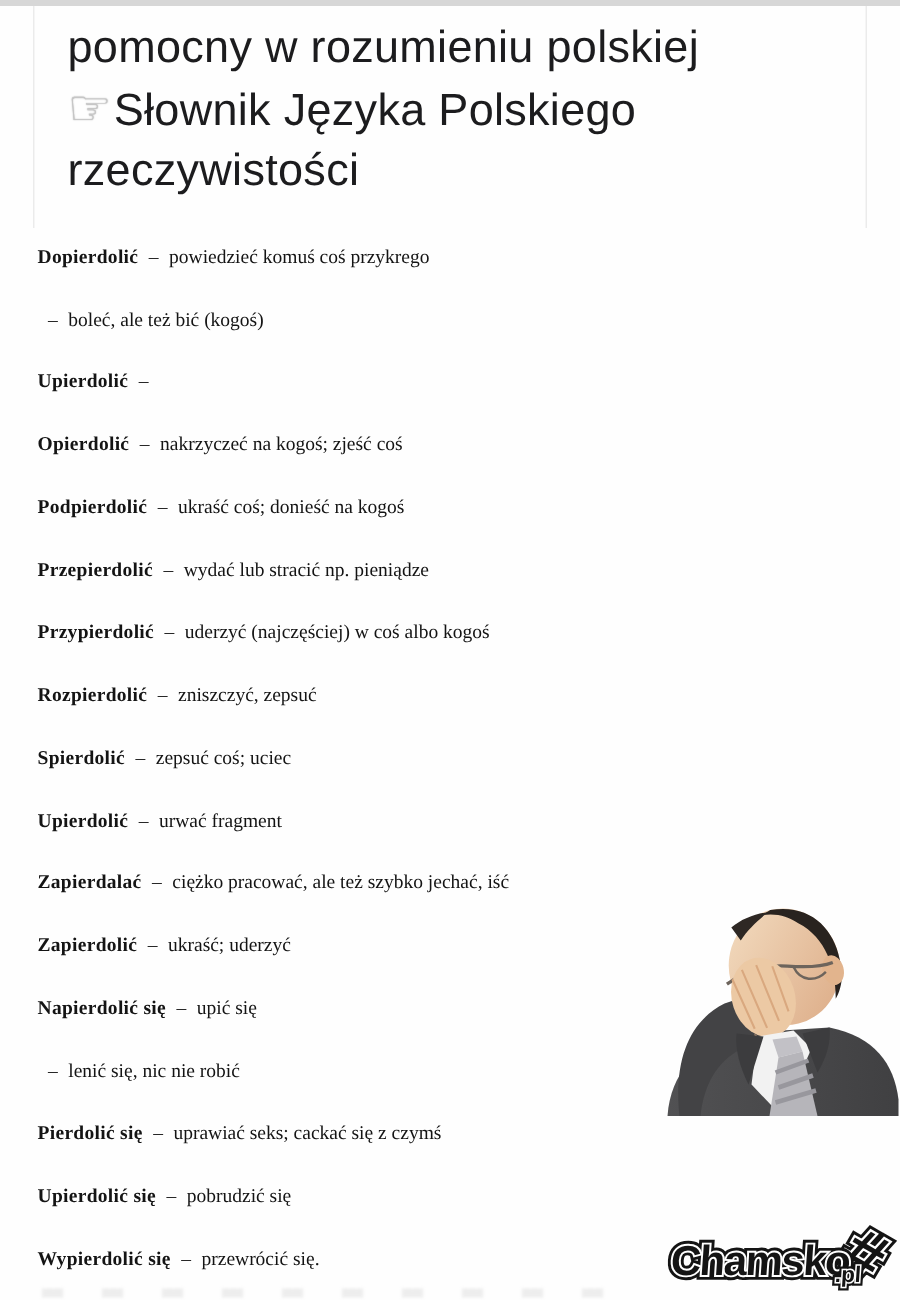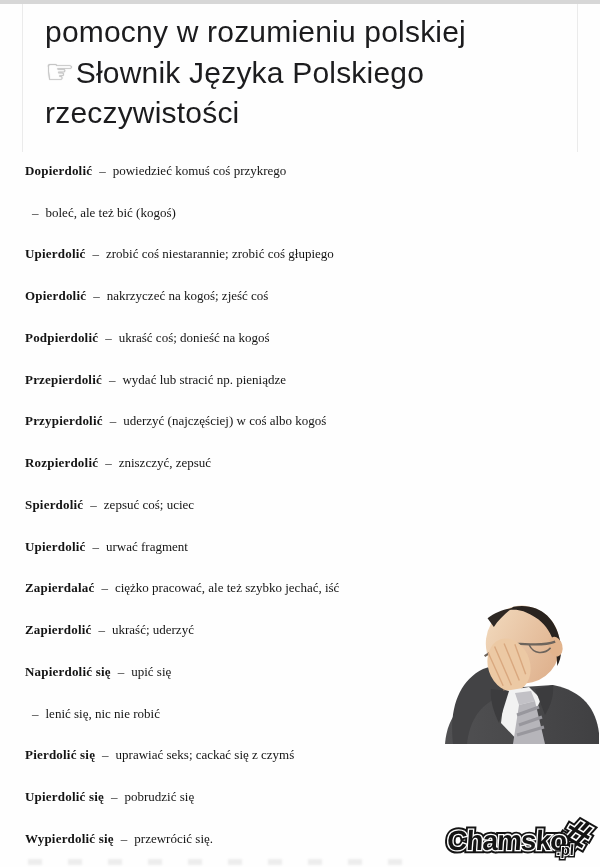--- a/index.html
+++ b/index.html
@@ -82,21 +82,20 @@
       <span class="sep">–</span>
       <span class="def">powiedzieć komuś coś przykrego</span>
     </div>
       <div class="entry">
       <span class="sep">–</span>
       <span class="def">boleć, ale też bić (kogoś)</span>
     </div>
       <div class="entry">
       <span class="term">Upierdolić</span>
       <span class="sep">–</span>
-      <span class="def">zrobić coś niestarannie; zrobić coś głupiego</span>
     </div>
       <div class="entry">
       <span class="term">Opierdolić</span>
       <span class="sep">–</span>
       <span class="def">nakrzyczeć na kogoś; zjeść coś</span>
     </div>
       <div class="entry">
       <span class="term">Podpierdolić</span>
       <span class="sep">–</span>
       <span class="def">ukraść coś; donieść na kogoś</span>

